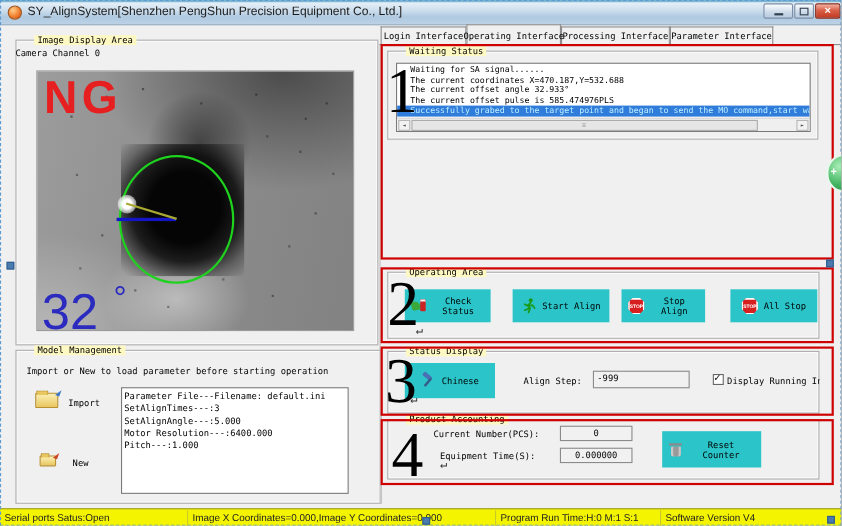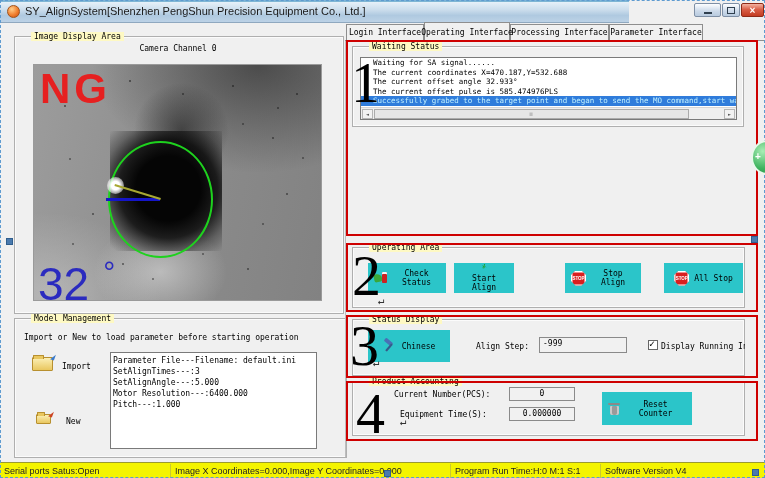--- a/index.html
+++ b/index.html
@@ -1,19 +1,19 @@
 <!DOCTYPE html>
 <html><head>
 <meta charset="utf-8">
 <style>
   html,body{margin:0;padding:0;background:#888;}
   .page{position:relative;width:765px;height:478px;background:#F0F0F0;overflow:hidden;
         font-family:"DejaVu Sans Mono",monospace;font-size:8px;color:#000;}
   
-  .titlebar{position:absolute;left:0;top:0;width:629px;height:22px;
+  .titlebar{position:absolute;left:0;top:0;width:765px;height:22px;
       background:linear-gradient(#EDF6FC,#CBDDEC 45%,#AFC9E0 70%,#BCD2E6);
       border-bottom:1px solid #8FA8BF;box-shadow:inset 0 2px 0 #7FB6D4;}
   .app-icon{position:absolute;left:7px;top:5px;width:13px;height:13px;border-radius:50%;
       background:radial-gradient(circle at 35% 30%,#FFCE8A,#F08030 55%,#C84A10);border:1px solid #A0521A;box-sizing:border-box;}
   .title-text{position:absolute;left:25px;top:5px;font-family:"Liberation Sans",sans-serif;font-size:11px;color:#1A1A1A;white-space:nowrap;}
   .winbtn{position:absolute;top:3px;height:14px;box-sizing:border-box;border:1px solid #7E8FA5;border-radius:2px;
       background:linear-gradient(#FDFEFF,#CBD9E9 60%,#B9CBDF);display:flex;align-items:center;justify-content:center;}
   .winbtn.close{background:linear-gradient(#F4B3A2,#DA6048 45%,#C23B22);border-color:#8E2A18;color:#fff;
       font-family:"Liberation Sans",sans-serif;font-size:10px;font-weight:bold;}
   .glyph-min{width:8px;height:2px;background:#30404F;margin-top:6px;}
@@ -124,21 +124,21 @@
         <div class="glyph-max"></div>
       </div>
     <div class="winbtn close" style="left:741px;width:23px;">
         <span>×</span>
       </div>
   </div>
 
   <div class="grp" style="left:14px;top:36px;width:328px;height:276px;">
     <div class="grp-label">Image Display Area</div>
   </div>
-  <div class="txt" style="left:14px;top:44px;width:328px;text-align:center;">Camera Channel 0</div>
+  <div class="txt" style="left:14px;top:44px;width:328px;text-align:left;">Camera Channel 0</div>
 
   <div class="cam">
     <div class="speckles"></div>
     <div class="smudge"></div>
     <div class="blob"></div>
     <div class="match-circle"></div>
     <div class="bright-spot"></div>
     <div class="blue-line"></div>
     <div class="yellow-line"></div>
     <div class="ng-text">NG</div>
@@ -197,21 +197,21 @@
   <div class="grp" style="left:352px;top:247px;width:391px;height:59px;">
     <div class="grp-label">Operating Area</div>
   </div>
   <button class="tbtn" style="left:368px;top:263px;width:78px;height:30px;">
     <span class="cs-icon">
         <span class="hand"></span>
         <span class="device"></span>
       </span>
     <span>Check Status</span>
   </button>
-  <button class="tbtn" style="left:454px;top:263px;width:60px;height:30px;flex-direction:column;">
+  <button class="tbtn" style="left:466px;top:263px;width:88px;height:30px;">
     <svg width="14" height="15" viewBox="0 0 14 15">
       <circle cx="8.5" cy="2" r="1.8" fill="#1A9A1A"></circle>
       <path d="M8.5 4 L5.5 7 L8 9 L6.5 13 M5.5 7 L10 6.5 L12 9 M8 9 L3 11 M5.5 7 L3 5.5" stroke="#1A9A1A" stroke-width="1.6" fill="none" stroke-linecap="round"></path>
     </svg>
     <span>Start Align</span>
   </button>
   <button class="tbtn" style="left:565px;top:263px;width:76px;height:30px;">
     <span class="stop-sign">STOP</span>
     <span>Stop Align</span>
   </button>

